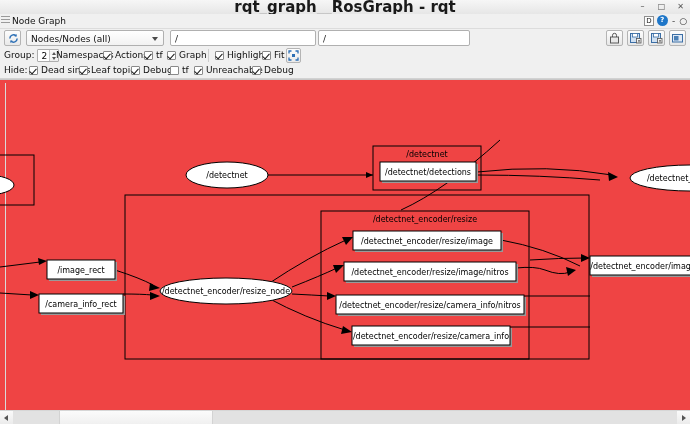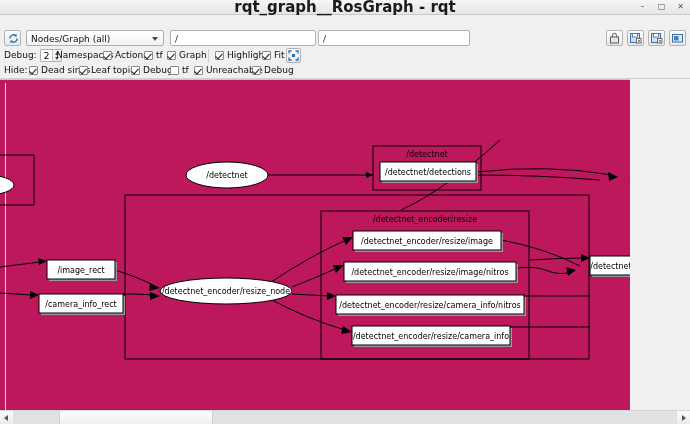--- a/index.html
+++ b/index.html
@@ -107,21 +107,21 @@
     position:absolute;top:0;width:15px;height:15px;box-sizing:border-box;
     border:1px solid #b4b4b4;background:linear-gradient(#fdfdfd,#e9e9e9);border-radius:2px;
   }
 
   
   .row3{position:absolute;left:0;top:63px;width:690px;height:15px;border-bottom:1px solid #d2d2d2;}
   .r3item{position:absolute;top:0;height:15px;display:flex;align-items:center;gap:3px;}
 
   
   .canvas{
-    position:absolute;left:0;top:79px;width:630px;height:331px;background:#be185d;
+    position:absolute;left:0;top:79px;width:690px;height:331px;background:#ef4444;
     border-top:1px solid #c8c8c8;overflow:hidden;
   }
   .canvas .frame{position:absolute;left:5px;top:3px;width:684px;height:327px;border-left:1px solid #d9d9d9;}
   svg.graph{position:absolute;left:0;top:0;width:690px;height:331px;}
 
   .nodetext{font-family:"DejaVu Sans","Liberation Sans",sans-serif;font-size:8px;fill:#000;}
   .clustertext{font-family:"DejaVu Sans","Liberation Sans",sans-serif;font-size:8px;fill:#000;}
   .shape{fill:#ffffff;stroke:#000000;stroke-width:1;}
   .cluster{fill:none;stroke:#000000;stroke-width:1;}
   .edge{fill:none;stroke:#000000;stroke-width:1;}
@@ -154,33 +154,47 @@
 
   <div class="titlebar">
     <div class="title">rqt_graph__RosGraph - rqt</div>
     <div class="winbtns">
       <div class="winbtn">–</div>
       <div class="winbtn">□</div>
       <div class="winbtn">✕</div>
     </div>
   </div>
 
+  <div class="dockbar">
+    <div class="dock-grip">
+      <span></span>
+        <span></span>
+        <span></span>
+    </div>
+    <div class="dock-title">Node Graph</div>
+    <div class="dock-right">
+      <div class="dock-sq">D</div>
+      <div class="dock-circle">?</div>
+      <div class="dock-dash">-</div>
+      <div class="dock-o">○</div>
+    </div>
+  </div>
 
   <div class="row1">
     <div class="iconbtn refresh-btn">
       <svg class="refresh-glyph" viewBox="0 0 12 12">
         <path d="M2 6a4 4 0 0 1 6.8-2.8" fill="none" stroke="#2c6fb5" stroke-width="1.6"></path>
         <path d="M10 6a4 4 0 0 1-6.8 2.8" fill="none" stroke="#2c6fb5" stroke-width="1.6"></path>
         <path d="M9.4 1.2 L9.4 4.2 L6.5 3.4 Z" fill="#2c6fb5"></path>
         <path d="M2.6 10.8 L2.6 7.8 L5.5 8.6 Z" fill="#2c6fb5"></path>
       </svg>
     </div>
 
     <div class="combo">
-      <div class="ctext">Nodes/Graph (all)</div>
+      <div class="ctext">Nodes/Nodes (all)</div>
       <div class="carrow"></div>
     </div>
 
     <div class="tfield" id="f1">
       <div class="val" placeholder="/">/</div>
     </div>
 
     <div class="tfield" id="f2">
       <div class="val" placeholder="/">/</div>
     </div>
@@ -212,21 +226,21 @@
         <svg width="15" height="14" viewBox="0 0 15 14">
           <rect x="2.5" y="3.5" width="10" height="7.5" fill="#dfe9f5" stroke="#3b6ea5" stroke-width="1"></rect>
           <rect x="4" y="5" width="4.5" height="4.5" fill="#4a7fb5"></rect>
         </svg>
       </div>
     </div>
   </div>
 
   <div class="row2">
     <div class="r2item" style="left:4px;">
-      <span class="lbl">Debug:</span>
+      <span class="lbl">Group:</span>
       <span class="spin">
         <span class="sv">2</span>
         <span class="up"></span>
         <span class="dn"></span>
       </span>
     </div>
 
     <div class="r2item" style="left:56px;">
       <span class="lbl">Namespaces</span>
     </div>

